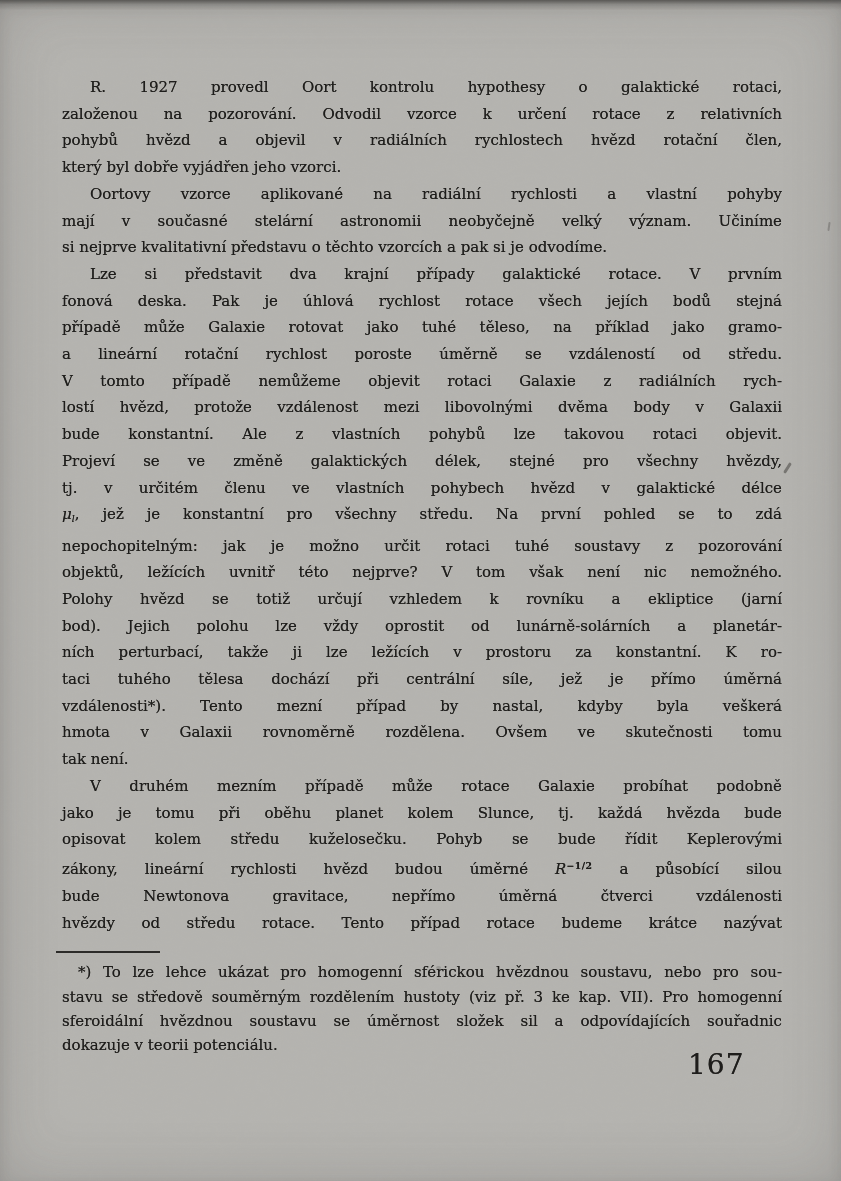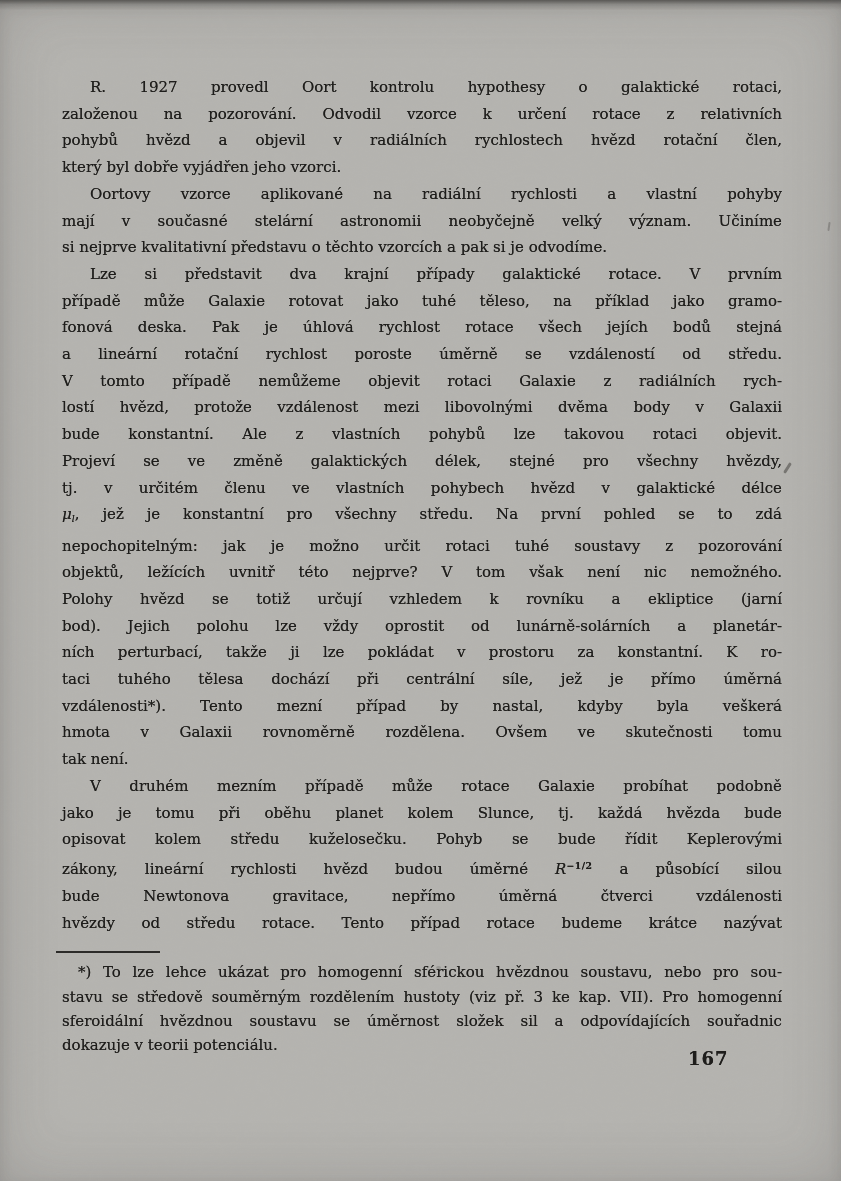--- a/index.html
+++ b/index.html
@@ -52,21 +52,21 @@
     margin: 15px 0 7px -6px;
   }
   .footnote .line {
     font-size: 15px;
     line-height: 24.4px;
     text-shadow: 0 0 0.5px rgba(30,29,27,0.7);
   }
   .footnote .line.indent { text-indent: 16px; }
   .page-number {
     position: absolute; left: 688px; top: 1048px;
-    font-size: 18px; font-weight: bold;
+    font-size: 28px; font-weight: normal;
     letter-spacing: 1px;
     text-shadow: 0 0 0.6px rgba(30,29,27,0.8);
   }
   .speck { position: absolute; background: rgba(70,68,64,0.55); pointer-events: none; }
   .speck-1 { left: 786px; top: 462px; width: 3px; height: 12px; transform: rotate(32deg); border-radius: 2px; }
   .speck-2 { left: 828px; top: 222px; width: 2px; height: 9px; transform: rotate(8deg); border-radius: 1px; opacity: .6; }
   .speck-3 { left: 436px; top: 966px; width: 5px; height: 3px; border-radius: 50%; opacity: .45; }
 </style>
 </head>
 <body>
@@ -100,34 +100,34 @@
           <div class="line">pohybů hvězd a objevil v radiálních rychlostech hvězd rotační člen,</div>
           <div class="line end">který byl dobře vyjádřen jeho vzorci.</div>
         </div>
         <div>
           <div class="line indent">Oortovy vzorce aplikované na radiální rychlosti a vlastní pohyby</div>
           <div class="line">mají v současné stelární astronomii neobyčejně velký význam. Učiníme</div>
           <div class="line end">si nejprve kvalitativní představu o těchto vzorcích a pak si je odvodíme.</div>
         </div>
         <div>
           <div class="line indent">Lze si představit dva krajní případy galaktické rotace. V prvním</div>
+          <div class="line">fonová deska. Pak je úhlová rychlost rotace všech jejích bodů stejná</div>
           <div class="line">případě může Galaxie rotovat jako tuhé těleso, na příklad jako gramo-</div>
-          <div class="line">fonová deska. Pak je úhlová rychlost rotace všech jejích bodů stejná</div>
           <div class="line">a lineární rotační rychlost poroste úměrně se vzdáleností od středu.</div>
           <div class="line">V tomto případě nemůžeme objevit rotaci Galaxie z radiálních rych-</div>
           <div class="line">lostí hvězd, protože vzdálenost mezi libovolnými dvěma body v Galaxii</div>
           <div class="line">bude konstantní. Ale z vlastních pohybů lze takovou rotaci objevit.</div>
           <div class="line">Projeví se ve změně galaktických délek, stejné pro všechny hvězdy,</div>
           <div class="line">tj. v určitém členu ve vlastních pohybech hvězd v galaktické délce</div>
           <div class="line"><span class="italic">μ</span><span class="subscript-italic">l</span><span>, jež je konstantní pro všechny středu. Na první pohled se to zdá</span></div>
           <div class="line">nepochopitelným: jak je možno určit rotaci tuhé soustavy z pozorování</div>
           <div class="line">objektů, ležících uvnitř této nejprve? V tom však není nic nemožného.</div>
           <div class="line">Polohy hvězd se totiž určují vzhledem k rovníku a ekliptice (jarní</div>
           <div class="line">bod). Jejich polohu lze vždy oprostit od lunárně-solárních a planetár-</div>
-          <div class="line">ních perturbací, takže ji lze pokládat v prostoru za konstantní. K ro-</div>
+          <div class="line">ních perturbací, takže ji lze ležících v prostoru za konstantní. K ro-</div>
           <div class="line">taci tuhého tělesa dochází při centrální síle, jež je přímo úměrná</div>
           <div class="line">vzdálenosti*). Tento mezní případ by nastal, kdyby byla veškerá</div>
           <div class="line">hmota v Galaxii rovnoměrně rozdělena. Ovšem ve skutečnosti tomu</div>
           <div class="line end">tak není.</div>
         </div>
         <div>
           <div class="line indent">V druhém mezním případě může rotace Galaxie probíhat podobně</div>
           <div class="line">jako je tomu při oběhu planet kolem Slunce, tj. každá hvězda bude</div>
           <div class="line">opisovat kolem středu kuželosečku. Pohyb se bude řídit Keplerovými</div>
           <div class="line"><span>zákony, lineární rychlosti hvězd budou úměrné </span><span class="italic">R</span><span class="superscript">−1/2</span><span> a působící silou</span></div>

